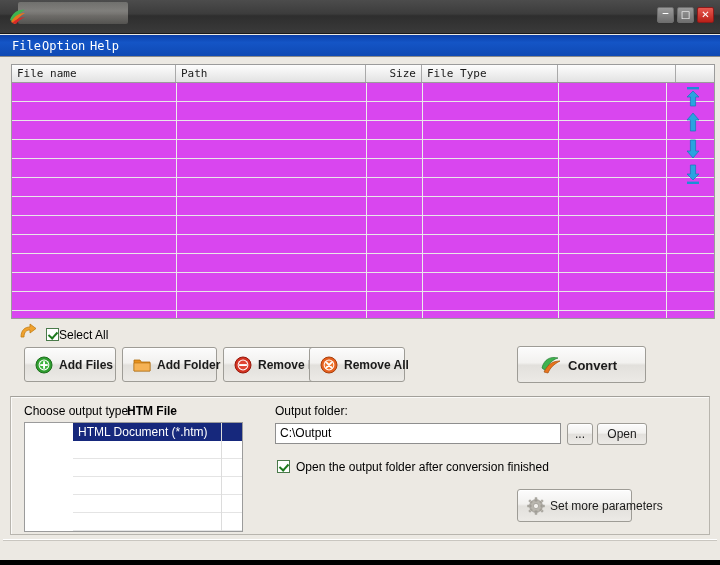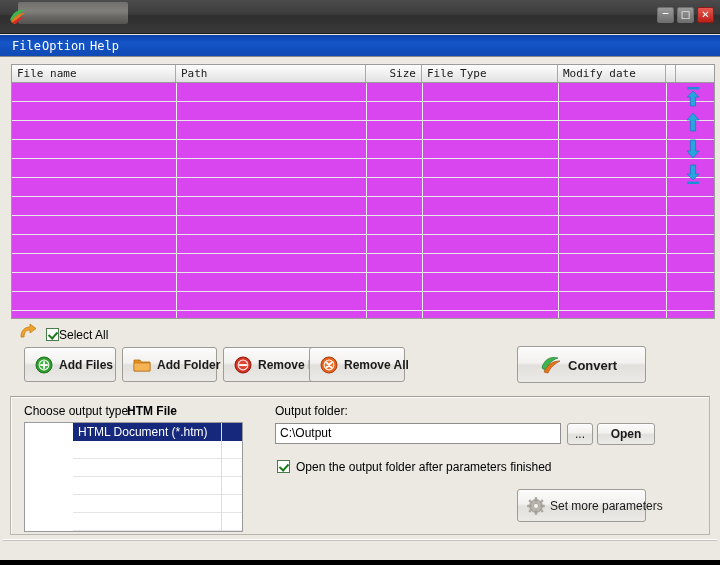--- a/index.html
+++ b/index.html
@@ -326,22 +326,22 @@
     padding-left: 4px;
     white-space: nowrap;
     overflow: hidden;
     cursor: text;
   }
   #btn-browse {
     left: 567px; top: 423px; width: 26px; height: 22px;
     font-weight: normal;
   }
   #btn-open {
-    left: 597px; top: 423px; width: 58px; height: 22px;
-    font-weight: bold;
+    left: 597px; top: 423px; width: 50px; height: 22px;
+    font-weight: normal;
   }
   #btn-browse .center-label, #btn-open .center-label {
     position: absolute;
     left: 0; right: 0; top: 50%;
     transform: translateY(-50%);
     text-align: center;
     font-size: 12px;
   }
   #open-after-wrap {
     position: absolute;
@@ -351,21 +351,21 @@
     white-space: nowrap;
   }
   #open-after-label {
     display: inline-block;
     vertical-align: middle;
     margin-left: 6px;
     font-size: 12px;
     color: #000;
   }
   #btn-set-params {
-    left: 517px; top: 489px; width: 129px; height: 33px;
+    left: 517px; top: 489px; width: 115px; height: 33px;
     font-weight: normal;
   }
   #btn-set-params .btn-label { left: 32px; font-size: 12px; }
   #btn-set-params .btn-icon  { left: 9px; width: 18px; height: 18px; }
 
   
   #status-bar {
     position: absolute;
     left: 3px; top: 539px;
     width: 714px; height: 20px;
@@ -419,21 +419,20 @@
     <div class="menu-item" id="menu-option">Option</div>
     <div class="menu-item" id="menu-help">Help</div>
   </div>
 
   <div id="file-table">
     <div id="table-header">
         <div class="th" style="left: 0px; width: 164px;">File name</div>
         <div class="th" style="left: 164px; width: 190px;">Path</div>
         <div class="th right-align" style="left: 354px; width: 56px;">Size</div>
         <div class="th" style="left: 410px; width: 136px;">File Type</div>
-        <div class="th" style="left: 546px; width: 108px;">Modify date</div>
         <div class="th" style="left: 654px; width: 10px;"></div>
       </div>
     <div id="rows">
         <div class="trow"></div>
         <div class="trow"></div>
         <div class="trow"></div>
         <div class="trow"></div>
         <div class="trow"></div>
         <div class="trow"></div>
         <div class="trow"></div>
@@ -548,21 +547,21 @@
   <div id="output-folder-input" title="C:\Output">C:\Output</div>
 
   <div class="btn" id="btn-browse">
     <span class="center-label">...</span>
   </div>
   <div class="btn" id="btn-open">
     <span class="center-label">Open</span>
   </div>
 
   <div id="open-after-wrap">
-    <span class="chkbox checked"></span><span id="open-after-label">Open the output folder after parameters finished</span>
+    <span class="chkbox checked"></span><span id="open-after-label">Open the output folder after conversion finished</span>
   </div>
 
   <div class="btn" id="btn-set-params">
     <svg class="btn-icon" viewBox="0 0 18 18">
       <g fill="#b9b6ae" stroke="#8e8b84" stroke-width=".6">
         <circle cx="9" cy="9" r="6.4"></circle>
         <rect x="8.1" y="0.8" width="1.8" height="3.2"></rect>
         <rect x="8.1" y="14" width="1.8" height="3.2"></rect>
         <rect x="0.8" y="8.1" width="3.2" height="1.8"></rect>
         <rect x="14" y="8.1" width="3.2" height="1.8"></rect>

